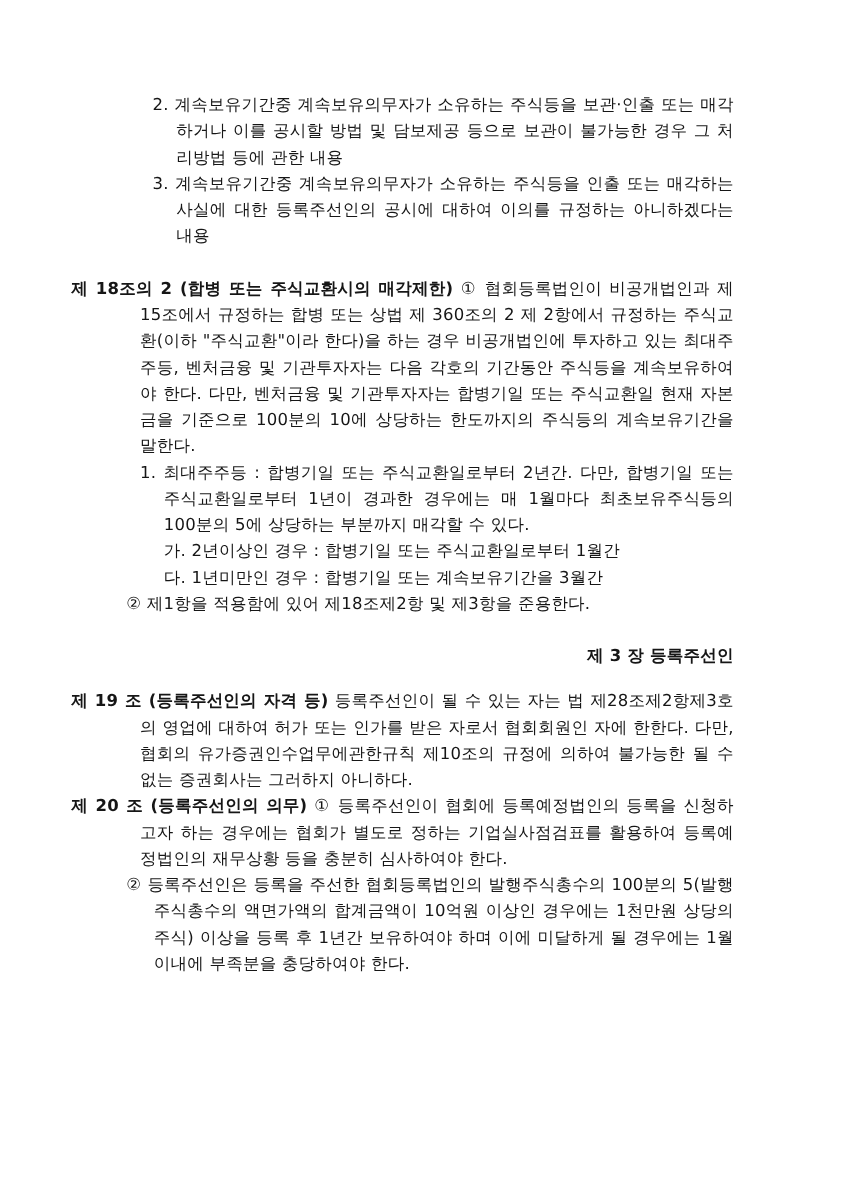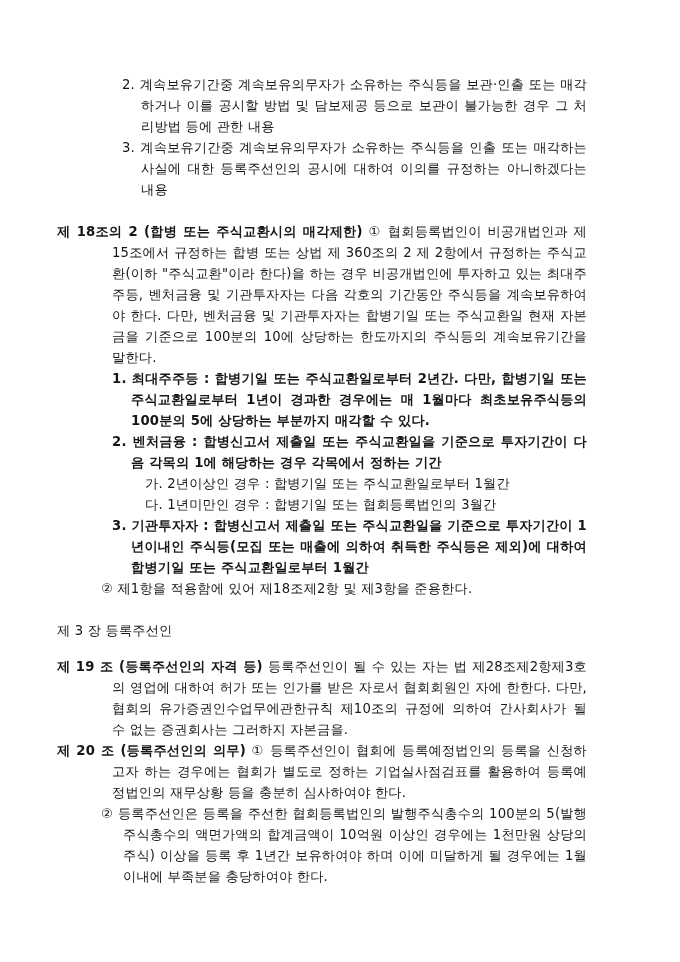--- a/index.html
+++ b/index.html
@@ -31,35 +31,35 @@
   
   .intro-list { margin-left: 65px; }
   .intro-item { padding-left: 19px; text-indent: -19px; }
 
   
   .article-lead { padding-left: 55px; text-indent: -55px; }
   .article-18-2 { margin-top: 21px; }
 
   
   .num-list { margin-left: 55px; }
-  .num-item { padding-left: 19px; text-indent: -19px; font-weight: bold; }
+  .num-item { padding-left: 19px; text-indent: -19px; }
 
   
-  .sub-item { margin-left: 33px; padding-left: 22px; text-indent: -22px; }
+  .sub-item { margin-left: 19px; padding-left: 22px; text-indent: -22px; }
 
   
   .circ-para { margin-left: 44px; padding-left: 22px; text-indent: -22px; }
 
   
   .chapter {
     margin: 21px 0 0 0;
     font-size: 13.2px;
     line-height: 21px;
-    font-weight: normal;
-    text-align: left;
+    font-weight: bold;
+    text-align: right;
   }
   .article-19 { margin-top: 15px; }
 </style>
 </head>
 <body>
 
 <div class="page">
 
   <div class="intro-list">
     <p class="intro-item">
@@ -76,49 +76,41 @@
     <p class="article-lead">
       <span class="bold">제 18조의 2 (합병 또는 주식교환시의 매각제한)</span>
       <span>①</span>
       <span>협회등록법인이 비공개법인과 제 15조에서 규정하는 합병 또는 상법 제 360조의 2 제 2항에서 규정하는 주식교환(이하 "주식교환"이라 한다)을 하는 경우 비공개법인에 투자하고 있는 최대주주등, 벤처금융 및 기관투자자는 다음 각호의 기간동안 주식등을 계속보유하여야 한다. 다만, 벤처금융 및 기관투자자는 합병기일 또는 주식교환일 현재 자본금을 기준으로 100분의 10에 상당하는 한도까지의 주식등의 계속보유기간을 말한다.</span>
     </p>
     <div class="num-list">
       <p class="num-item">
         <span>1.</span>
         <span>최대주주등 : 합병기일 또는 주식교환일로부터 2년간. 다만, 합병기일 또는 주식교환일로부터 1년이 경과한 경우에는 매 1월마다 최초보유주식등의 100분의 5에 상당하는 부분까지 매각할 수 있다.</span>
       </p>
-      <p class="num-item">
-        <span>2.</span>
-        <span>벤처금융 : 합병신고서 제출일 또는 주식교환일을 기준으로 투자기간이 다음 각목의 1에 해당하는 경우 각목에서 정하는 기간</span>
-      </p>
       <p class="sub-item">
         <span>가.</span>
         <span>2년이상인 경우 : 합병기일 또는 주식교환일로부터 1월간</span>
       </p>
       <p class="sub-item">
         <span>다.</span>
-        <span>1년미만인 경우 : 합병기일 또는 협회등록법인의 3월간</span>
-      </p>
-      <p class="num-item">
-        <span>3.</span>
-        <span>기관투자자 : 합병신고서 제출일 또는 주식교환일을 기준으로 투자기간이 1년이내인 주식등(모집 또는 매출에 의하여 취득한 주식등은 제외)에 대하여 합병기일 또는 주식교환일로부터 1월간</span>
+        <span>1년미만인 경우 : 합병기일 또는 계속보유기간을 3월간</span>
       </p>
     </div>
     <p class="circ-para">
       <span>②</span>
       <span>제1항을 적용함에 있어 제18조제2항 및 제3항을 준용한다.</span>
     </p>
   </div>
 
   <h2 class="chapter">제 3 장 등록주선인</h2>
 
   <div class="article-19">
     <p class="article-lead">
       <span class="bold">제 19 조 (등록주선인의 자격 등)</span>
-      <span>등록주선인이 될 수 있는 자는 법 제28조제2항제3호의 영업에 대하여 허가 또는 인가를 받은 자로서 협회회원인 자에 한한다. 다만, 협회의 유가증권인수업무에관한규칙 제10조의 규정에 의하여 간사회사가 될 수 없는 증권회사는 그러하지 자본금을.</span>
+      <span>등록주선인이 될 수 있는 자는 법 제28조제2항제3호의 영업에 대하여 허가 또는 인가를 받은 자로서 협회회원인 자에 한한다. 다만, 협회의 유가증권인수업무에관한규칙 제10조의 규정에 의하여 불가능한 될 수 없는 증권회사는 그러하지 아니하다.</span>
     </p>
   </div>
 
   <div>
     <p class="article-lead">
       <span class="bold">제 20 조 (등록주선인의 의무)</span>
       <span>①</span>
       <span>등록주선인이 협회에 등록예정법인의 등록을 신청하고자 하는 경우에는 협회가 별도로 정하는 기업실사점검표를 활용하여 등록예정법인의 재무상황 등을 충분히 심사하여야 한다.</span>
     </p>
     <p class="circ-para">

